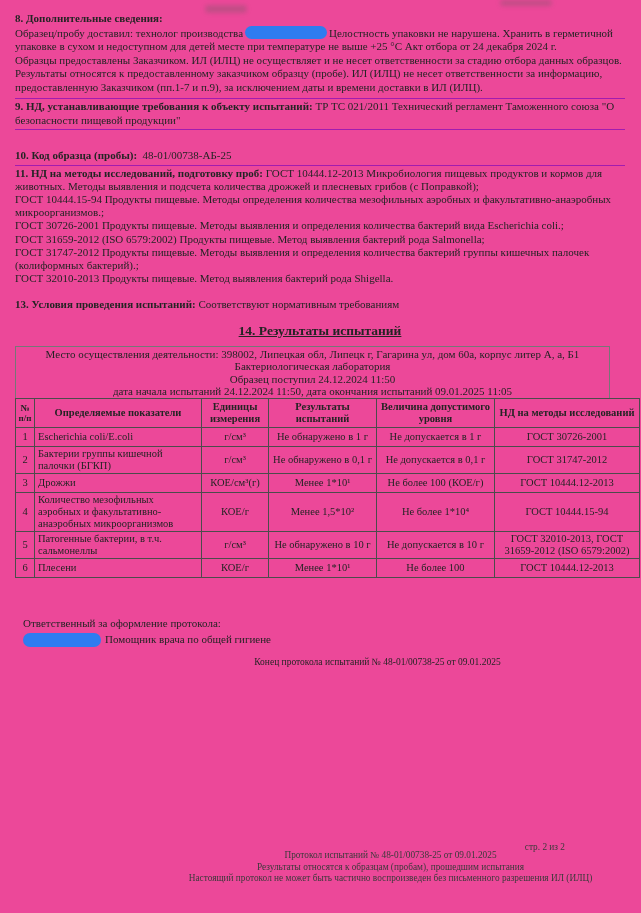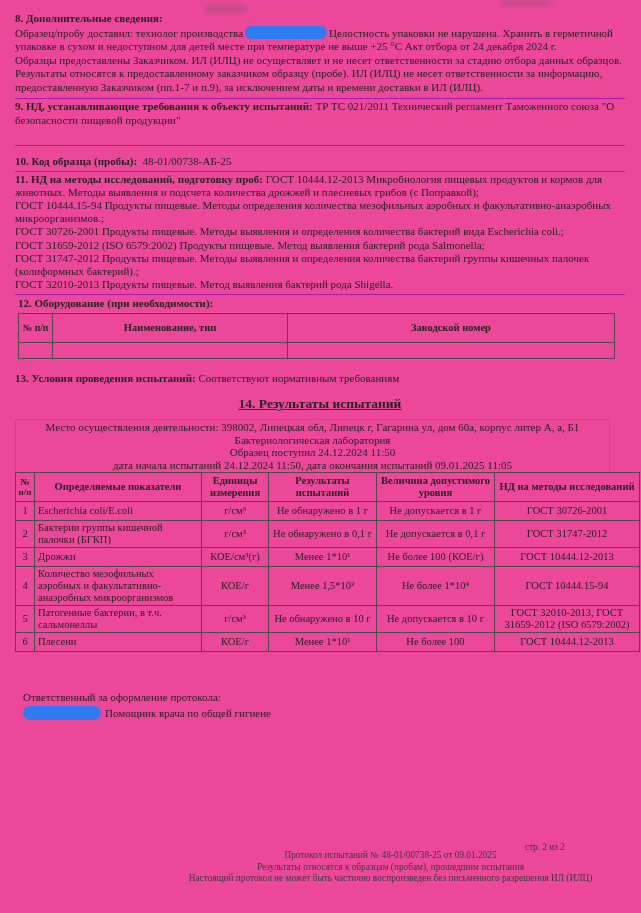--- a/index.html
+++ b/index.html
@@ -13,21 +13,21 @@
   p{margin:0;}
   b{font-weight:bold;}
   .smudge{position:absolute;background:rgba(90,90,90,.28);filter:blur(2px);border-radius:4px;}
   .smudge1{left:205px;top:5px;width:42px;height:8px;}
   .smudge2{left:500px;top:0;width:52px;height:6px;}
   .redact{display:inline-block;vertical-align:-2px;height:13px;border-radius:7px;background:#2e7cf0;}
   .redact-1{width:82px;margin:0 2px;}
   .redact-2{width:78px;height:14px;margin-right:4px;vertical-align:-3px;}
   .rule-top{border-top:1px solid #a21caf;}
   .sec9{margin-top:4px;padding-top:1px;}
-  .sec10{margin-top:18px;padding-top:9px;}
+  .sec10{margin-top:2px;padding-top:19px;}
   .sec11{margin-top:2px;padding-top:1px;line-height:13.2px;}
   .sec12-title{margin-top:3px;padding-top:2px;}
   table{border-collapse:collapse;table-layout:fixed;}
   td,th{border:1px solid #4c4c4c;padding:1px 3px;vertical-align:middle;
         font-size:10.5px;line-height:12px;overflow:hidden;}
   th{font-weight:bold;text-align:center;}
   .eq-table{width:575px;margin:2px 0 0 3px;}
   .eq-table .c-num{width:27px;font-size:9.5px;}
   .eq-table .c-name{width:228px;}
   .eq-table .c-serial{width:320px;}
@@ -81,37 +81,20 @@
 
   <div class="rule-top sec11">
     <p><b>11. НД на методы исследований, подготовку проб:</b> <span>ГОСТ 10444.12-2013 Микробиология пищевых продуктов и кормов для животных. Методы выявления и подсчета количества дрожжей и плесневых грибов (с Поправкой);</span></p>
     <p>ГОСТ 10444.15-94 Продукты пищевые. Методы определения количества мезофильных аэробных и факультативно-анаэробных микроорганизмов.;</p>
     <p>ГОСТ 30726-2001 Продукты пищевые. Методы выявления и определения количества бактерий вида Escherichia coli.;</p>
     <p>ГОСТ 31659-2012 (ISO 6579:2002) Продукты пищевые. Метод выявления бактерий рода Salmonella;</p>
     <p>ГОСТ 31747-2012 Продукты пищевые. Методы выявления и определения количества бактерий группы кишечных палочек (колиформных бактерий).;</p>
     <p>ГОСТ 32010-2013 Продукты пищевые. Метод выявления бактерий рода Shigella.</p>
   </div>
 
-  <div class="rule-top sec12-title">
-    <p style="padding-left:3px;"><b>12. Оборудование (при необходимости):</b></p>
-    <table class="eq-table">
-      <tbody>
-          <tr>
-        <th class="c-num">№ п/п</th>
-        <th class="c-name">Наименование, тип</th>
-        <th class="c-serial">Заводской номер</th>
-      </tr>
-      <tr>
-        <td class="c-num"></td>
-        <td class="c-name"></td>
-        <td class="c-serial"></td>
-      </tr>
-    </tbody>
-      </table>
-  </div>
 
   <div class="sec13">
     <p><b>13. Условия проведения испытаний:</b> <span>Соответствуют нормативным требованиям</span></p>
   </div>
 
   <div>
     <div class="sec14-title">14. Результаты испытаний</div>
 
     <div class="infobox">
       <div>Место осуществления деятельности: 398002, Липецкая обл, Липецк г, Гагарина ул, дом 60а, корпус литер А, а, Б1</div>
@@ -183,20 +166,21 @@
   </div>
 
   <div class="sig">
     <p>Ответственный за оформление протокола:</p>
     <div class="sig-role-line">
       <span class="redact redact-2" style="background: rgb(46, 124, 240);"></span>
       <span>Помощник врача по общей гигиене</span>
     </div>
   </div>
 
+  <div class="end-line">Конец протокола испытаний № 48-01/00738-25 от 09.01.2025</div>
 
   <div class="footer">
     <span class="page-num">стр. 2 из 2</span>
     <div class="f-lines">
       <div>Протокол испытаний № 48-01/00738-25 от 09.01.2025</div>
       <div>Результаты относятся к образцам (пробам), прошедшим испытания</div>
       <div>Настоящий протокол не может быть частично воспроизведен без письменного разрешения ИЛ (ИЛЦ)</div>
     </div>
   </div>
 </div>

